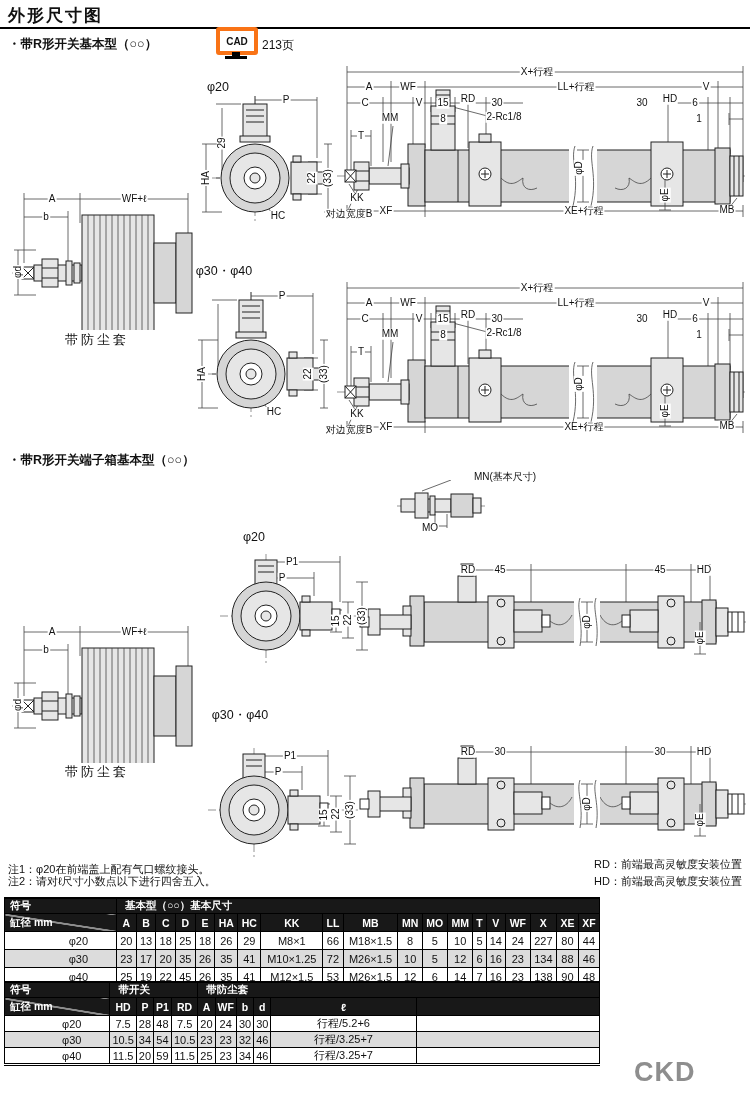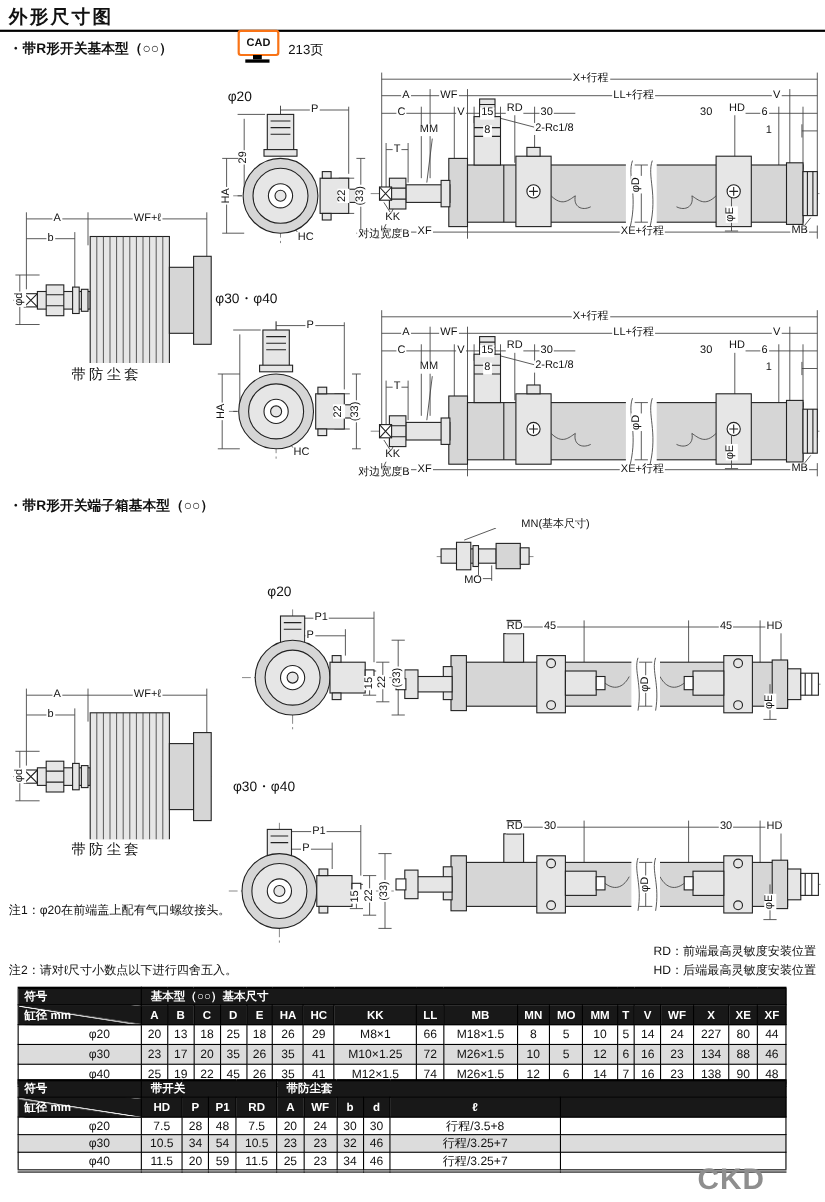--- a/index.html
+++ b/index.html
@@ -2,45 +2,45 @@
 <html><head>
 <meta charset="utf-8">
 <style>
   html,body{margin:0;padding:0;background:#fff;}
   #page{position:relative;width:750px;height:1093px;background:#fff;overflow:hidden;
         font-family:"Liberation Sans",sans-serif;color:#111;}
   .titlebar{position:absolute;left:0;top:0;width:750px;height:29px;border-bottom:2px solid #000;box-sizing:border-box;}
   .title{position:absolute;left:8px;top:4px;font-size:17px;font-weight:bold;letter-spacing:2px;}
   .sec-head1{position:absolute;left:8px;top:36px;font-size:12.5px;font-weight:bold;z-index:4;}
   .sec-head2{position:absolute;left:8px;top:452px;font-size:12.5px;font-weight:bold;z-index:4;}
-  .cad{position:absolute;left:216px;top:27px;width:34px;height:20px;border:2px solid #f97316;border-radius:3px;
+  .cad{position:absolute;left:216px;top:27px;width:34px;height:20px;border:4px solid #f97316;border-radius:3px;
        display:flex;align-items:center;justify-content:center;font-size:10px;font-weight:bold;z-index:4;}
   .cad:before{content:"";position:absolute;left:12px;top:21px;width:8px;height:4px;background:#000;}
   .cad:after{content:"";position:absolute;left:5px;top:25px;width:22px;height:3px;background:#000;}
   .cad-page{position:absolute;left:262px;top:37px;font-size:12px;z-index:4;}
   .note{position:absolute;font-size:11px;z-index:4;white-space:nowrap;}
-  #note1{left:8px;top:820px;} #note2{left:8px;top:874px;}
+  #note1{left:8px;top:862px;} #note2{left:8px;top:874px;}
   #noterd{right:8px;top:857px;} #notehd{right:8px;top:874px;}
   .dwg{position:absolute;z-index:1;}
   #annotation-layer{position:absolute;left:0;top:0;width:750px;height:1093px;z-index:3;pointer-events:none;}
   .ann{position:absolute;transform:translate(-50%,-50%);font-size:10px;line-height:1.05;background:#fff;
        padding:0 1px;white-space:nowrap;color:#111;}
   .ann.rot{transform:translate(-50%,-50%) rotate(-90deg);}
   .ann.sz{font-size:12.5px;background:transparent;}
   .ann.cap{font-size:13px;letter-spacing:3px;background:transparent;}
   
   .f1{fill:#d6d6d6;stroke:#222;stroke-width:1;}
   .f2{fill:#e6e6e6;stroke:#222;stroke-width:1;}
   .f3{fill:#fff;stroke:#222;stroke-width:1;}
   .dl{stroke:#444;stroke-width:.8;fill:none;}
   .ol{stroke:#222;stroke-width:1;fill:none;}
   .cl{stroke:#666;stroke-width:.7;stroke-dasharray:8 3 2 3;fill:none;}
   .brk{fill:#fff;stroke:none;}
   
-  .tbl{position:absolute;left:16px;width:699px;z-index:4;}
+  .tbl{position:absolute;left:4px;width:596px;z-index:4;}
   #t1{top:897px;} #t2{top:981px;}
   .tbl table{width:100%;border-collapse:collapse;font-size:11px;border-top:2px solid #000;}
   .tbl th,.tbl td{border:1px solid #000;text-align:center;padding:0 2px;white-space:nowrap;}
   .tbl th{background:#181818;color:#fff;font-weight:bold;font-size:10.5px;height:14px;}
   .tbl tr.colrow th{height:17px;}
   .tbl th.group{text-align:left;padding-left:8px;}
   .tbl th.corner-top{text-align:left;padding-left:5px;width:104px;}
   .tbl th.corner-bottom{text-align:left;padding-left:5px;
        background-image:linear-gradient(to right top,#181818 47%,#fff 48.5%,#fff 50%,#181818 51.5%);}
   .tbl td{height:17px;}
@@ -345,21 +345,21 @@
       <span class="ann" style="left: 500px; top: 752px;">30</span>
       <span class="ann" style="left: 660px; top: 752px;">30</span>
       <span class="ann" style="left: 704px; top: 752px;">HD</span>
       <span class="ann rot" style="left: 587px; top: 804px;">φD</span>
       <span class="ann rot" style="left: 700px; top: 820px;">φE</span>
     </div>
 
   <span class="note" id="note1">注1：φ20在前端盖上配有气口螺纹接头。</span>
   <span class="note" id="note2">注2：请对ℓ尺寸小数点以下进行四舍五入。</span>
   <span class="note" id="noterd">RD：前端最高灵敏度安装位置</span>
-  <span class="note" id="notehd">HD：后端最高灵敏度安装位置</span>
+  <span class="note" id="notehd">HD：前端最高灵敏度安装位置</span>
 
   <div class="tbl" id="t1">
       <table>
         <tbody>
           <tr>
             <th class="corner-top">符号</th>
             <th colspan="19" class="group">基本型（○○）基本尺寸</th>
           </tr>
           <tr class="colrow">
             <th class="corner-bottom">缸径 mm</th>
@@ -430,21 +430,21 @@
           <tr>
             <td class="bore">φ40</td>
             <td>25</td>
             <td>19</td>
             <td>22</td>
             <td>45</td>
             <td>26</td>
             <td>35</td>
             <td>41</td>
             <td>M12×1.5</td>
-            <td>74</td>
+            <td>53</td>
             <td>M26×1.5</td>
             <td>12</td>
             <td>6</td>
             <td>14</td>
             <td>7</td>
             <td>16</td>
             <td>23</td>
             <td>138</td>
             <td>90</td>
             <td>48</td>
@@ -476,21 +476,21 @@
           <tr>
             <td class="bore">φ20</td>
             <td>7.5</td>
             <td>28</td>
             <td>48</td>
             <td>7.5</td>
             <td>20</td>
             <td>24</td>
             <td>30</td>
             <td>30</td>
-            <td>行程/3.5+8</td>
+            <td>行程/5.2+6</td>
             <td></td>
           </tr>
           <tr class="shaded">
             <td class="bore">φ30</td>
             <td>10.5</td>
             <td>34</td>
             <td>54</td>
             <td>10.5</td>
             <td>23</td>
             <td>23</td>

